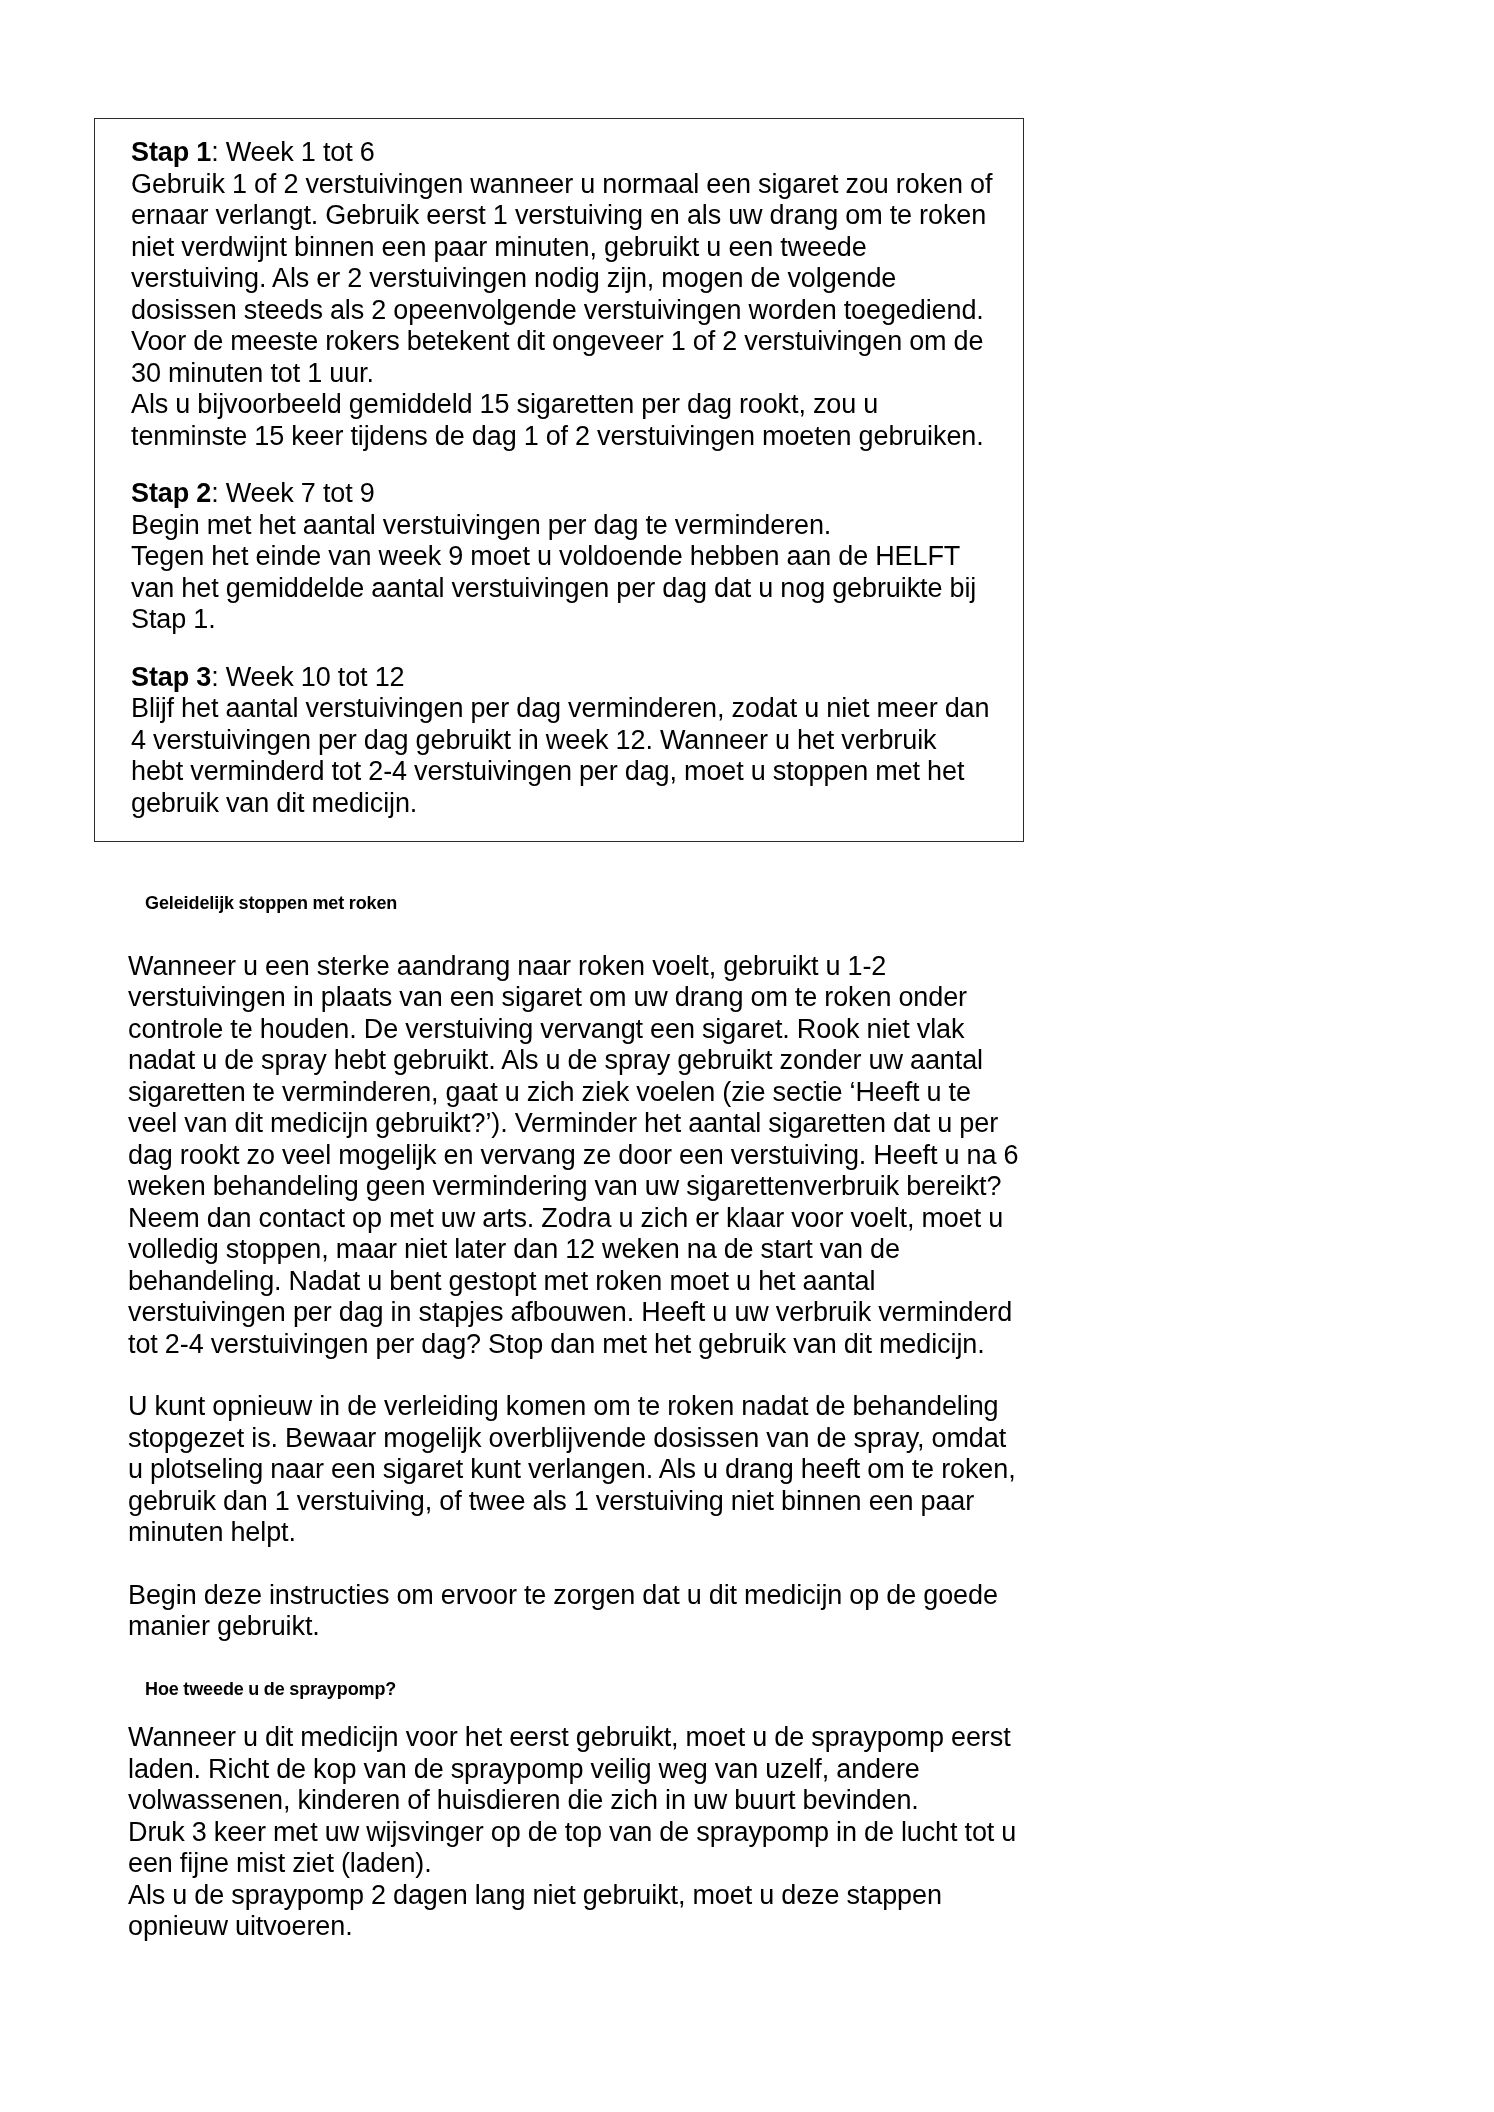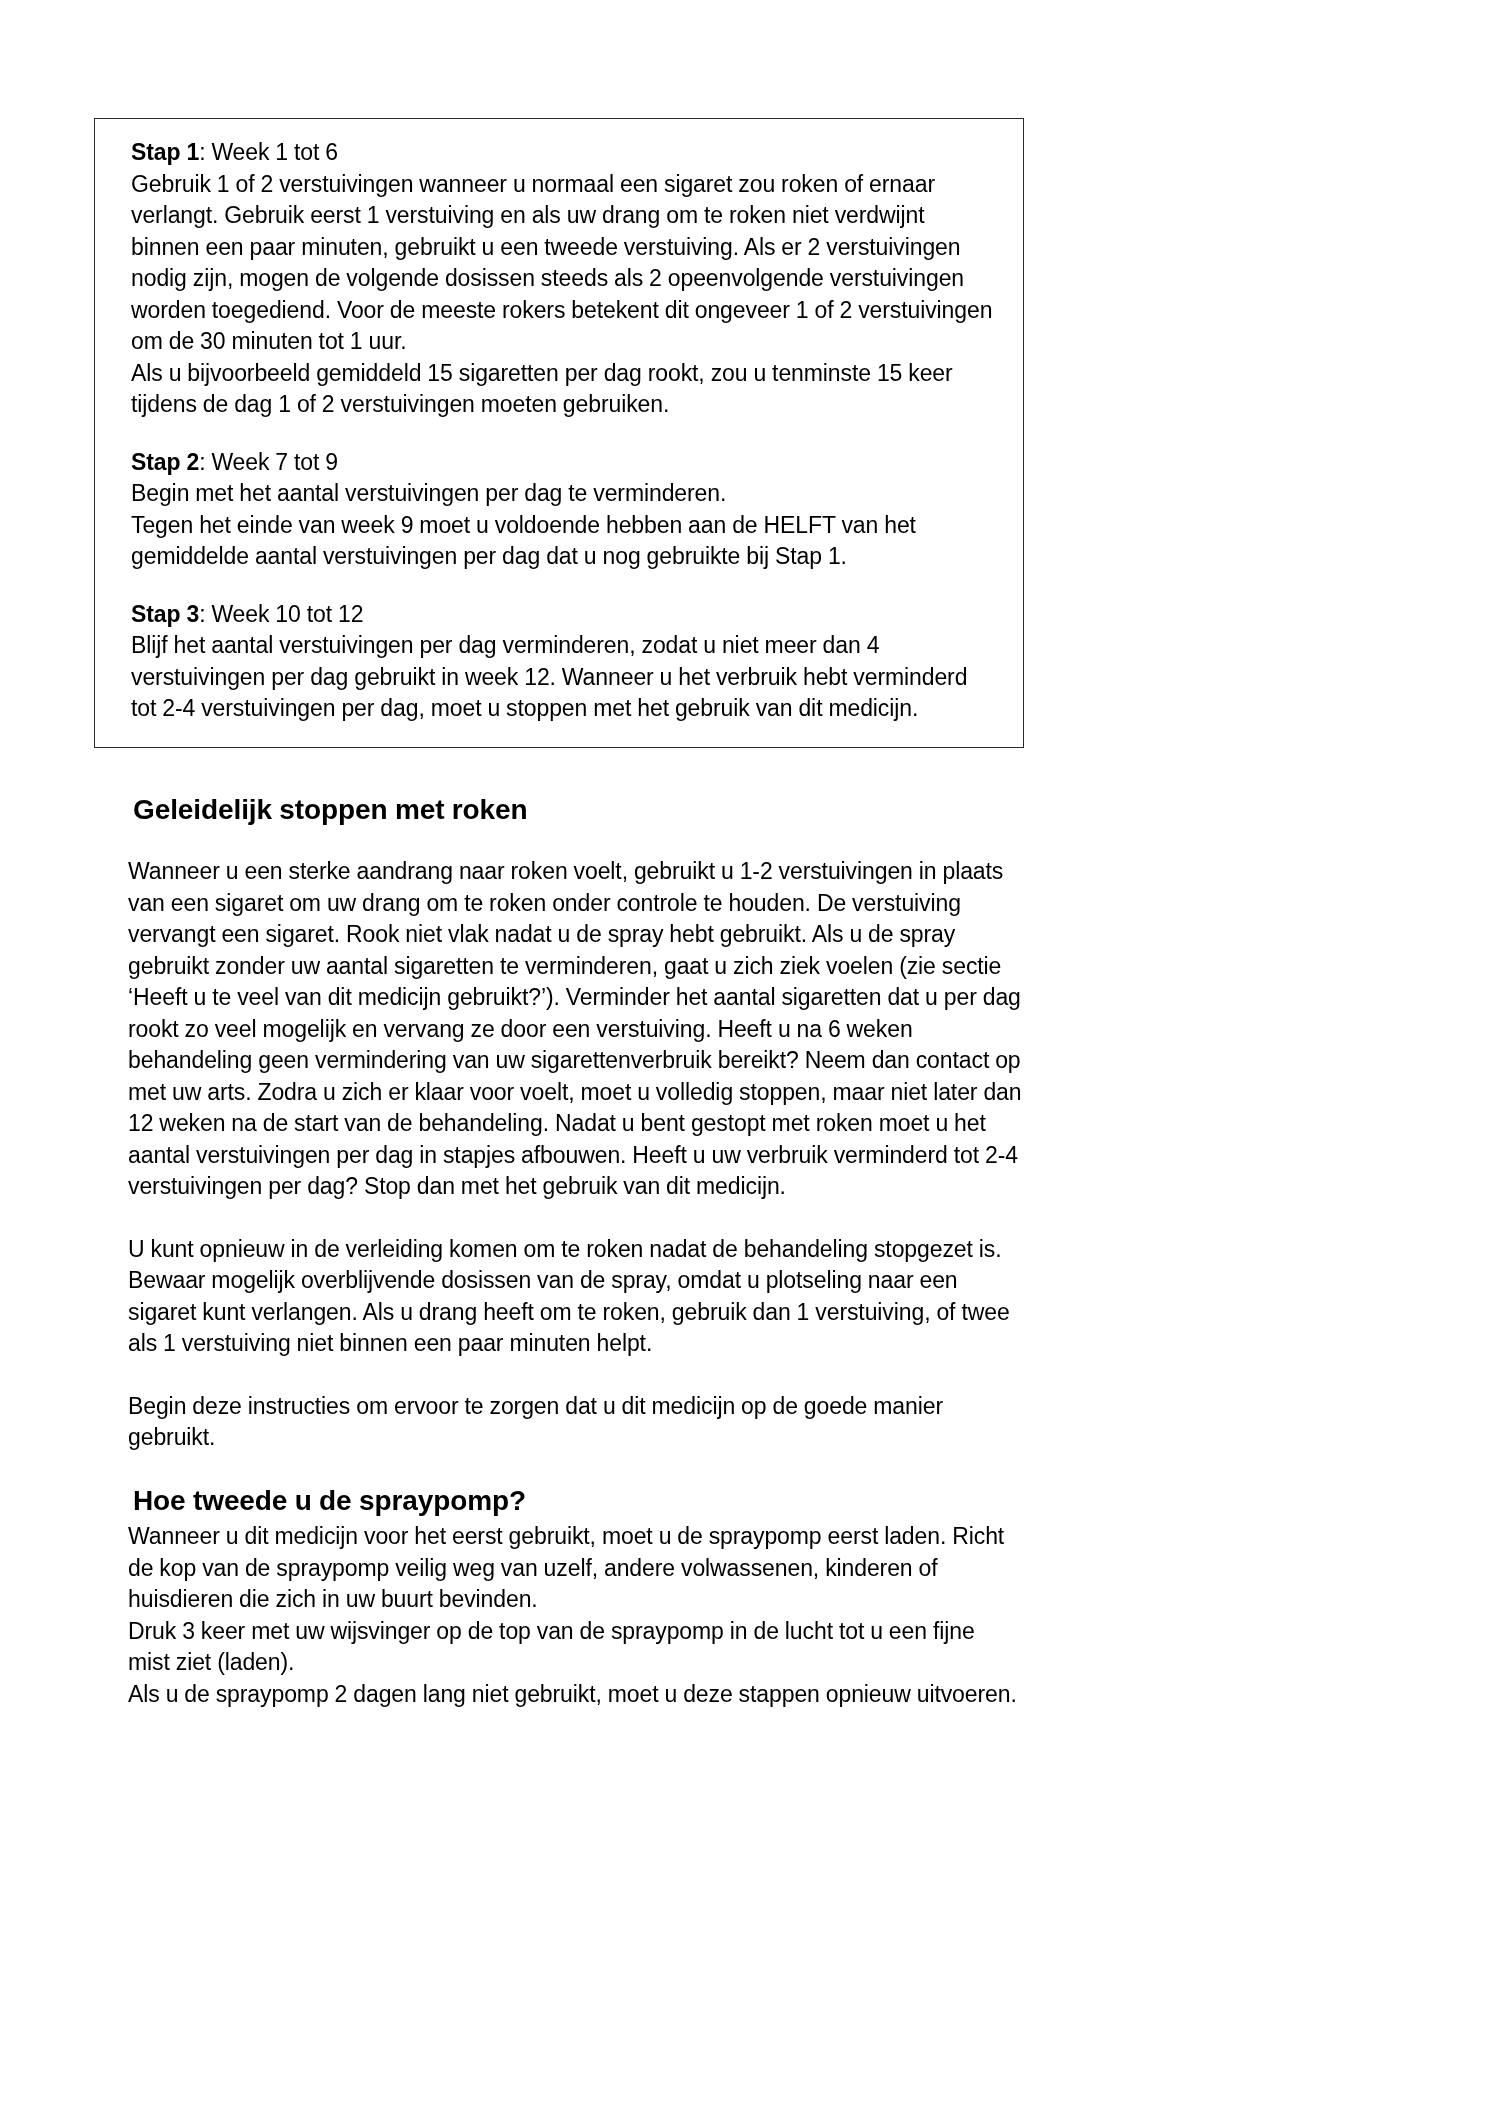--- a/index.html
+++ b/index.html
@@ -37,32 +37,32 @@
     margin: 0;
   }
   .step-group {
     margin-bottom: 0;
   }
   .step-group + .step-group {
     margin-top: 26px;
   }
   
   .para, .heading, .step-title {
-    font-size: 23px;
+    font-size: 27px;
     line-height: 31.5px;
     letter-spacing: -0.1px;
     word-spacing: -0.3px;
     text-align: left;
   }
   .heading, .step-label {
     font-weight: 700;
   }
   .heading {
-    margin: 5px;
-    font-size: 28px;
+    margin: 17px;
+    font-size: 18px;
     line-height: 31.5px;
   }
   .body-section {
     margin-top: 0;
   }
   .block {
     margin-top: 31px;
   }
   .block-tight {
     margin-top: 0;

